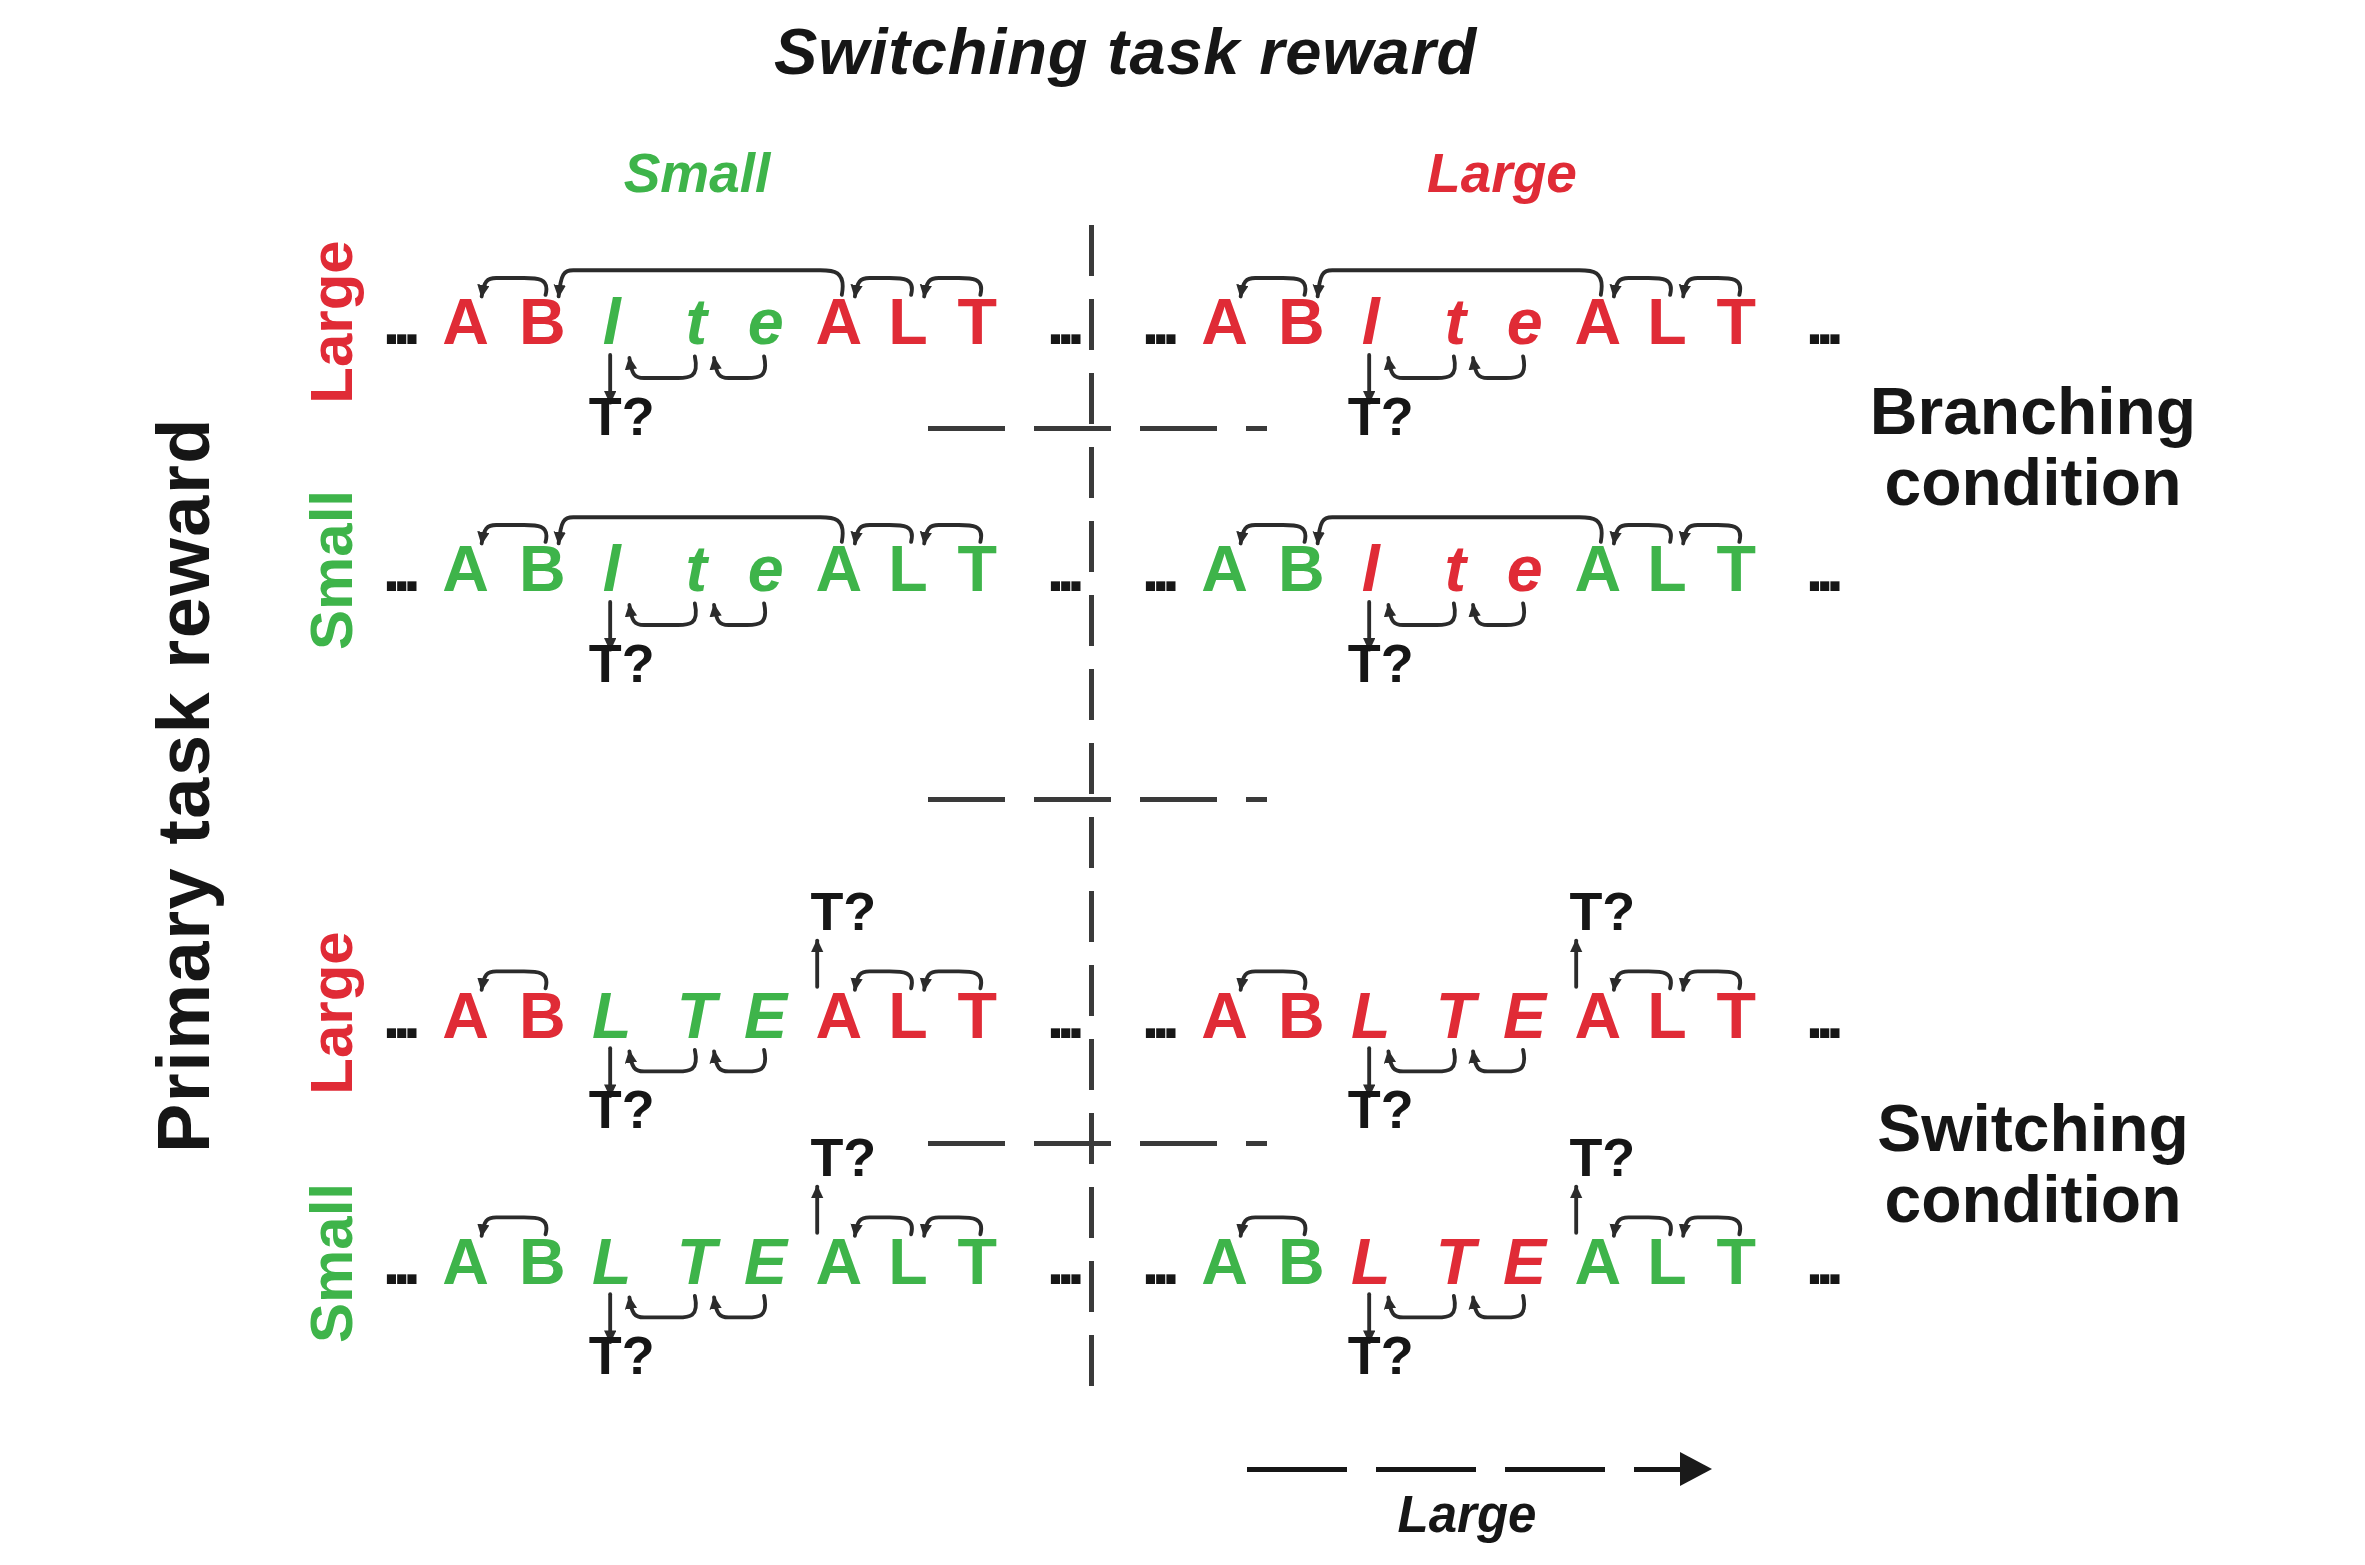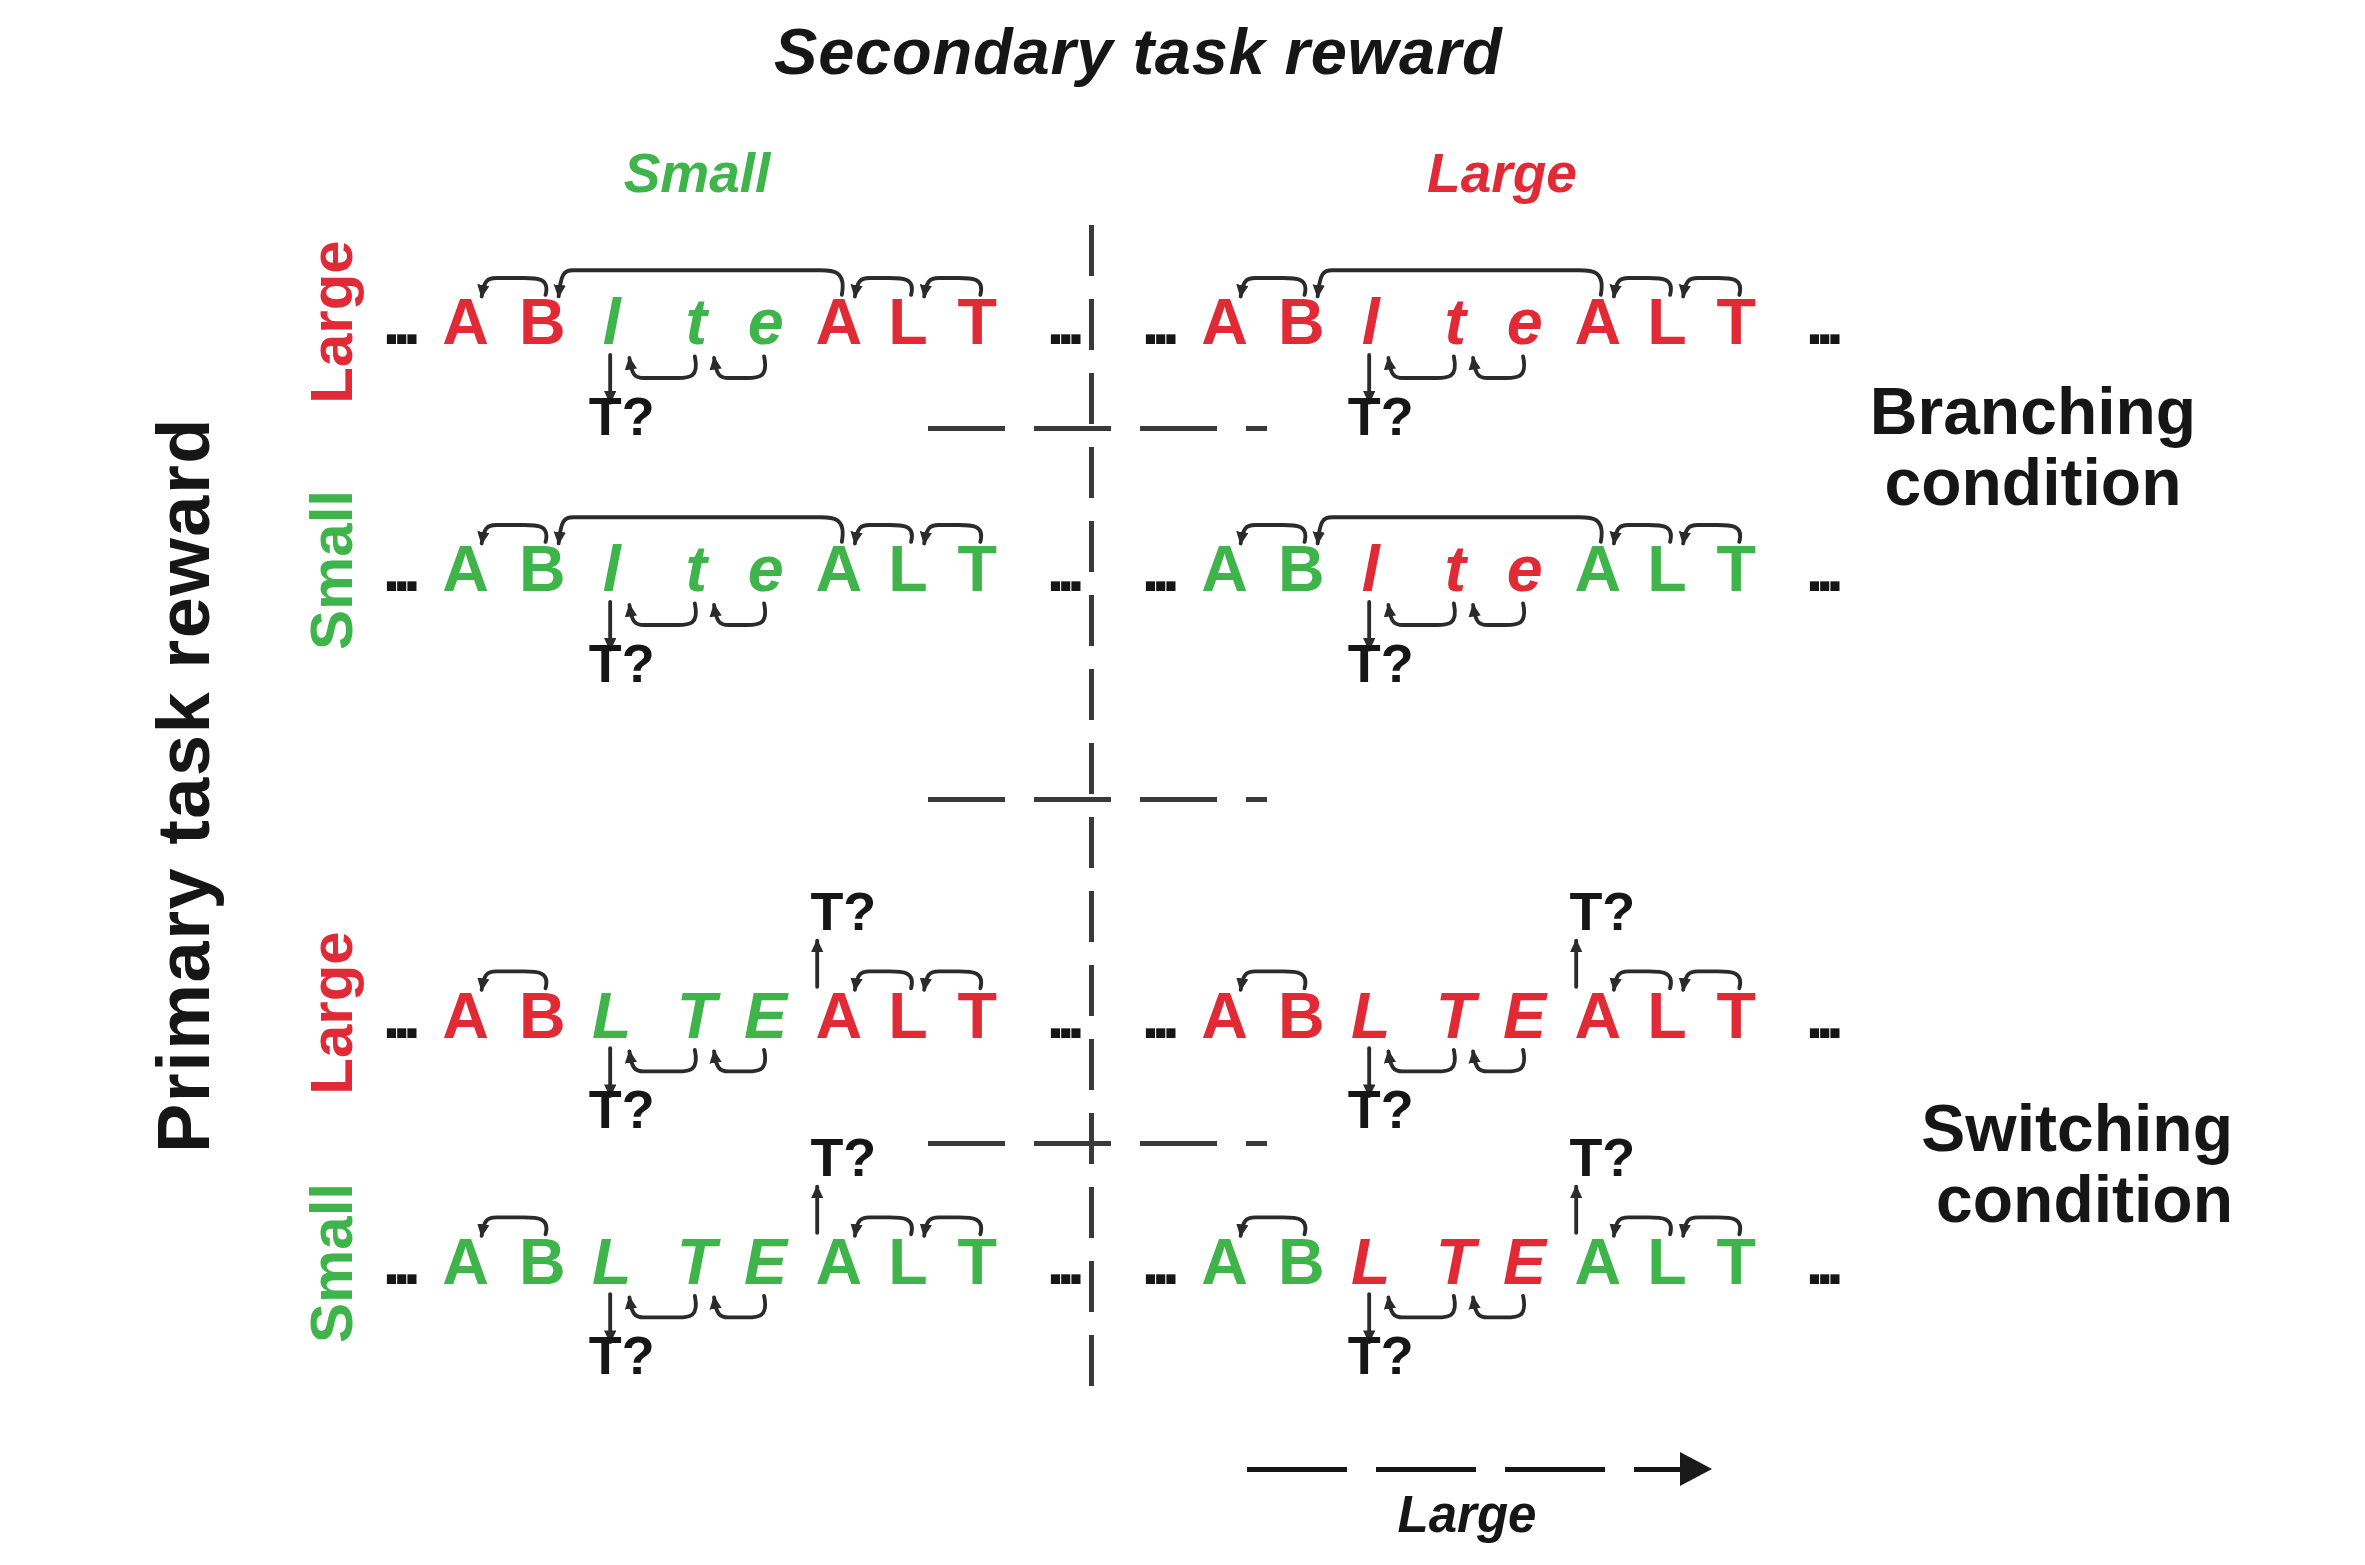--- a/index.html
+++ b/index.html
@@ -21,21 +21,21 @@
   .axis-left{left:183px;top:785px;font-size:74px;font-weight:bold;letter-spacing:1.5px;}
   .row-header{left:331px;font-size:60px;font-weight:bold;}
   .row-header.r1{top:322px;}
   .row-header.r2{top:570px;}
   .row-header.r3{top:1013px;}
   .row-header.r4{top:1263px;}
   
   .cond-label{left:1833px;width:400px;text-align:center;
     font-size:66px;font-weight:bold;line-height:1.08;}
   .cond-label.branching{top:376px;}
-  .cond-label.switching{top:1093px;text-align:right;}
+  .cond-label.switching{top:1093px;}
   
   .dash-v{left:1089px;top:225px;width:4.6px;height:1170px;}
   .dash-h{left:928px;width:339px;height:4.6px;}
   .dash-h.d1{top:426px;}
   .dash-h.d2{top:797px;}
   .dash-h.d3{top:1141px;}
   
   .time-line{left:1247px;top:1467px;width:433px;height:4.6px;}
   .time-head{left:1680px;top:1452px;width:0;height:0;
     border-top:17.7px solid transparent;border-bottom:17.7px solid transparent;
@@ -45,21 +45,21 @@
   
   .cell{position:absolute;width:708px;}
   .cell svg{display:block;overflow:visible;}
   .cell svg text{font-family:"Liberation Sans", sans-serif;}
 </style>
 </head>
 <body>
 
 <div class="canvas">
 
-  <div class="abs fig-title nowrap">Secondary task reward</div>
+  <div class="abs fig-title nowrap">Switching task reward</div>
 
   <div class="abs col-header c1 nowrap" style="color: rgb(62, 180, 74);">Small</div>
   <div class="abs col-header c2 nowrap" style="color: rgb(224, 43, 54);">Large</div>
 
   <div class="abs rot axis-left nowrap">Primary task reward</div>
 
   <div class="abs rot row-header r1 nowrap" style="color: rgb(224, 43, 54);">Large</div>
   <div class="abs rot row-header r2 nowrap" style="color: rgb(62, 180, 74);">Small</div>
   <div class="abs rot row-header r3 nowrap" style="color: rgb(224, 43, 54);">Large</div>
   <div class="abs rot row-header r4 nowrap" style="color: rgb(62, 180, 74);">Small</div>

